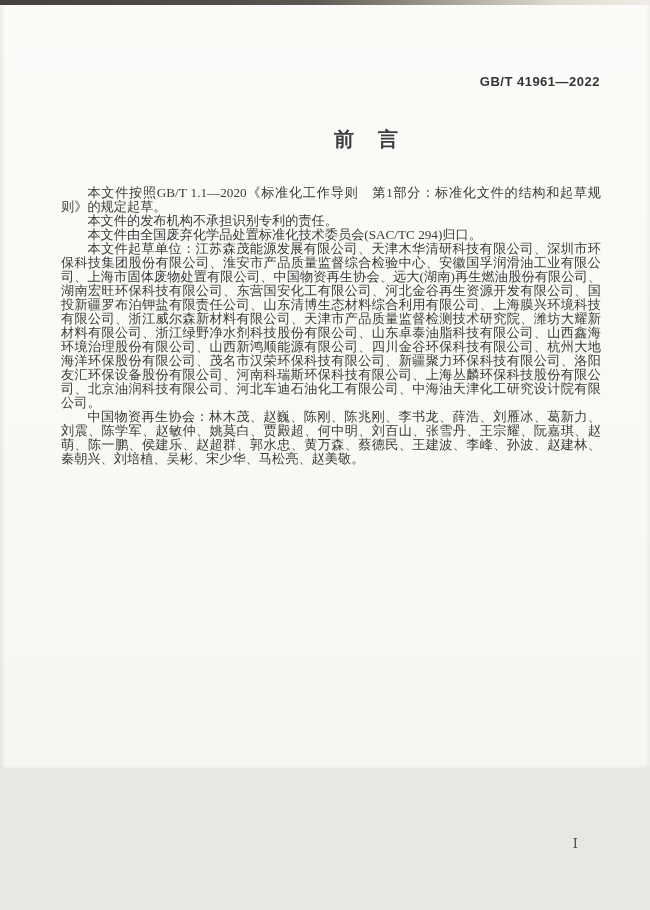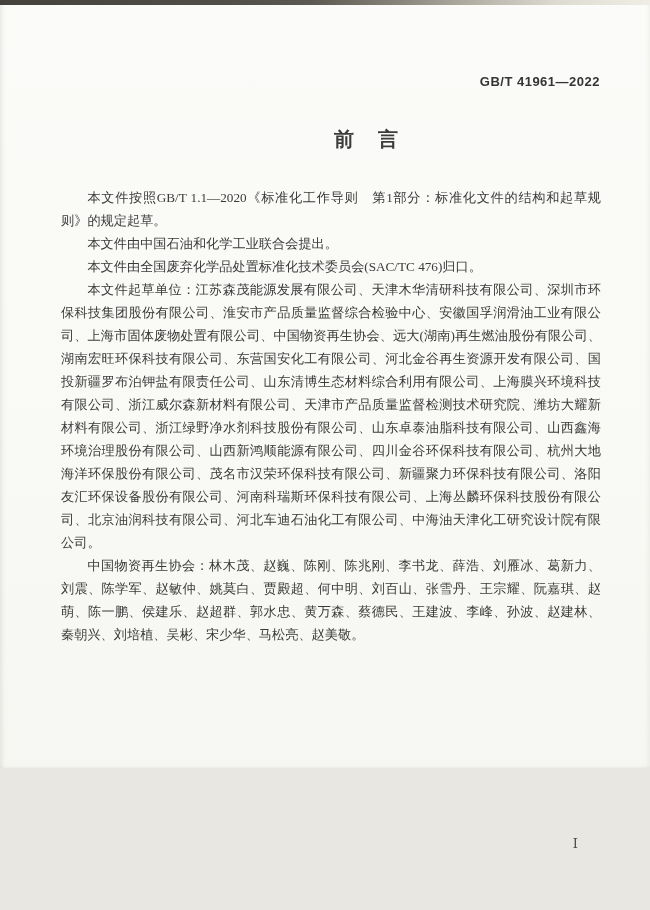--- a/index.html
+++ b/index.html
@@ -49,21 +49,21 @@
     letter-spacing: 2px;
     color: #3c3c3c;
     padding-left: 42px;
   }
   .body-text {
     position: absolute;
     top: 186px;
     left: 61px;
     width: 540px;
     font-size: 13.2px;
-    line-height: 23px;
+    line-height: 14px;
     color: #3a3a3a;
     text-align: justify;
   }
   .body-text p {
     margin: 0;
     padding: 0;
     text-indent: 2em;
   }
   .page-num {
     position: absolute;
@@ -79,20 +79,20 @@
 
 <div class="paper">
   <div class="scan-edge-top"></div>
 
   <div class="doc-code">GB/T 41961—2022</div>
 
   <div class="fore-title">前　言</div>
 
   <div class="body-text">
     <p>本文件按照GB/T 1.1—2020《标准化工作导则　第1部分：标准化文件的结构和起草规则》的规定起草。</p>
-    <p>本文件由中国石油和化学工业联合会提出。</p>
-    <p>本文件由全国废弃化学品处置标准化技术委员会(SAC/TC 476)归口。</p>
+    <p>本文件的发布机构不承担识别专利的责任。</p>
+    <p>本文件由全国废弃化学品处置标准化技术委员会(SAC/TC 294)归口。</p>
     <p>本文件起草单位：江苏森茂能源发展有限公司、天津木华清研科技有限公司、深圳市环保科技集团股份有限公司、淮安市产品质量监督综合检验中心、安徽国孚润滑油工业有限公司、上海市固体废物处置有限公司、中国物资再生协会、远大(湖南)再生燃油股份有限公司、湖南宏旺环保科技有限公司、东营国安化工有限公司、河北金谷再生资源开发有限公司、国投新疆罗布泊钾盐有限责任公司、山东清博生态材料综合利用有限公司、上海膜兴环境科技有限公司、浙江威尔森新材料有限公司、天津市产品质量监督检测技术研究院、潍坊大耀新材料有限公司、浙江绿野净水剂科技股份有限公司、山东卓泰油脂科技有限公司、山西鑫海环境治理股份有限公司、山西新鸿顺能源有限公司、四川金谷环保科技有限公司、杭州大地海洋环保股份有限公司、茂名市汉荣环保科技有限公司、新疆聚力环保科技有限公司、洛阳友汇环保设备股份有限公司、河南科瑞斯环保科技有限公司、上海丛麟环保科技股份有限公司、北京油润科技有限公司、河北车迪石油化工有限公司、中海油天津化工研究设计院有限公司。</p>
     <p>中国物资再生协会：林木茂、赵巍、陈刚、陈兆刚、李书龙、薛浩、刘雁冰、葛新力、刘震、陈学军、赵敏仲、姚莫白、贾殿超、何中明、刘百山、张雪丹、王宗耀、阮嘉琪、赵萌、陈一鹏、侯建乐、赵超群、郭水忠、黄万森、蔡德民、王建波、李峰、孙波、赵建林、秦朝兴、刘培植、吴彬、宋少华、马松亮、赵美敬。</p>
   </div>
 
   <div class="page-num">Ⅰ</div>
 </div>
 
 </body></html>

